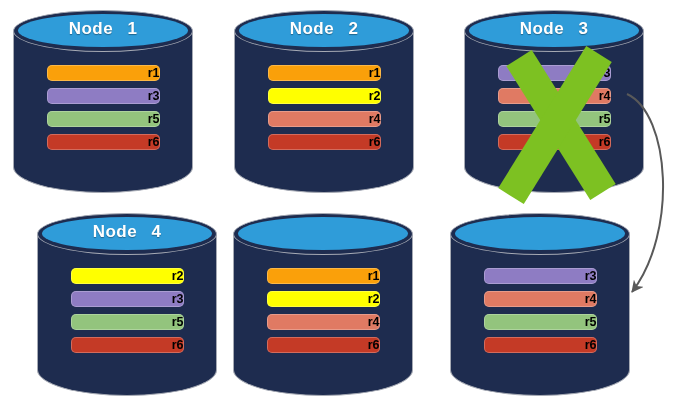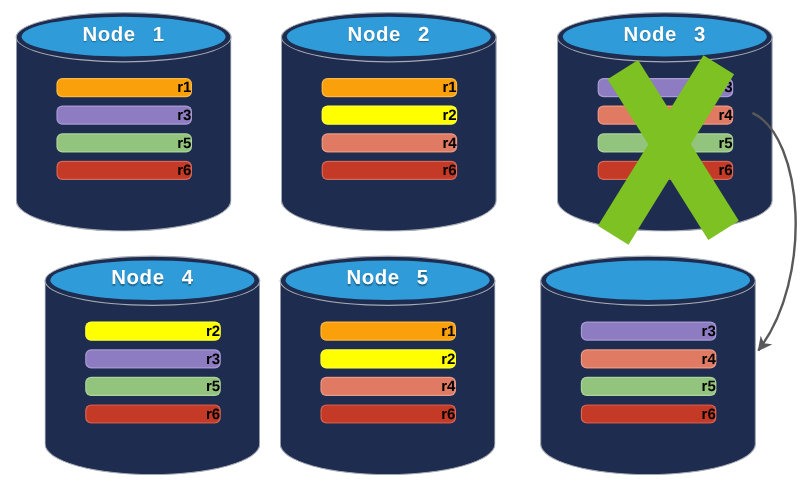--- a/index.html
+++ b/index.html
@@ -119,21 +119,20 @@
         <div class="bar" style="background: rgb(147, 196, 125);">r5</div>
         <div class="bar" style="background: rgb(196, 58, 38);">r6</div>
       </div>
   </div>
 
   <div class="node pos-4">
     <div class="cyl-body"></div>
     <div class="cyl-top">
       <div class="cyl-top-inner"></div>
     </div>
-    <div class="node-title">Node 5</div>
     <div class="bars">
         <div class="bar" style="background: rgb(250, 160, 10);">r1</div>
         <div class="bar" style="background: rgb(255, 255, 0);">r2</div>
         <div class="bar" style="background: rgb(224, 122, 99);">r4</div>
         <div class="bar" style="background: rgb(196, 58, 38);">r6</div>
       </div>
   </div>
 
   <div class="node pos-5">
     <div class="cyl-body"></div>

